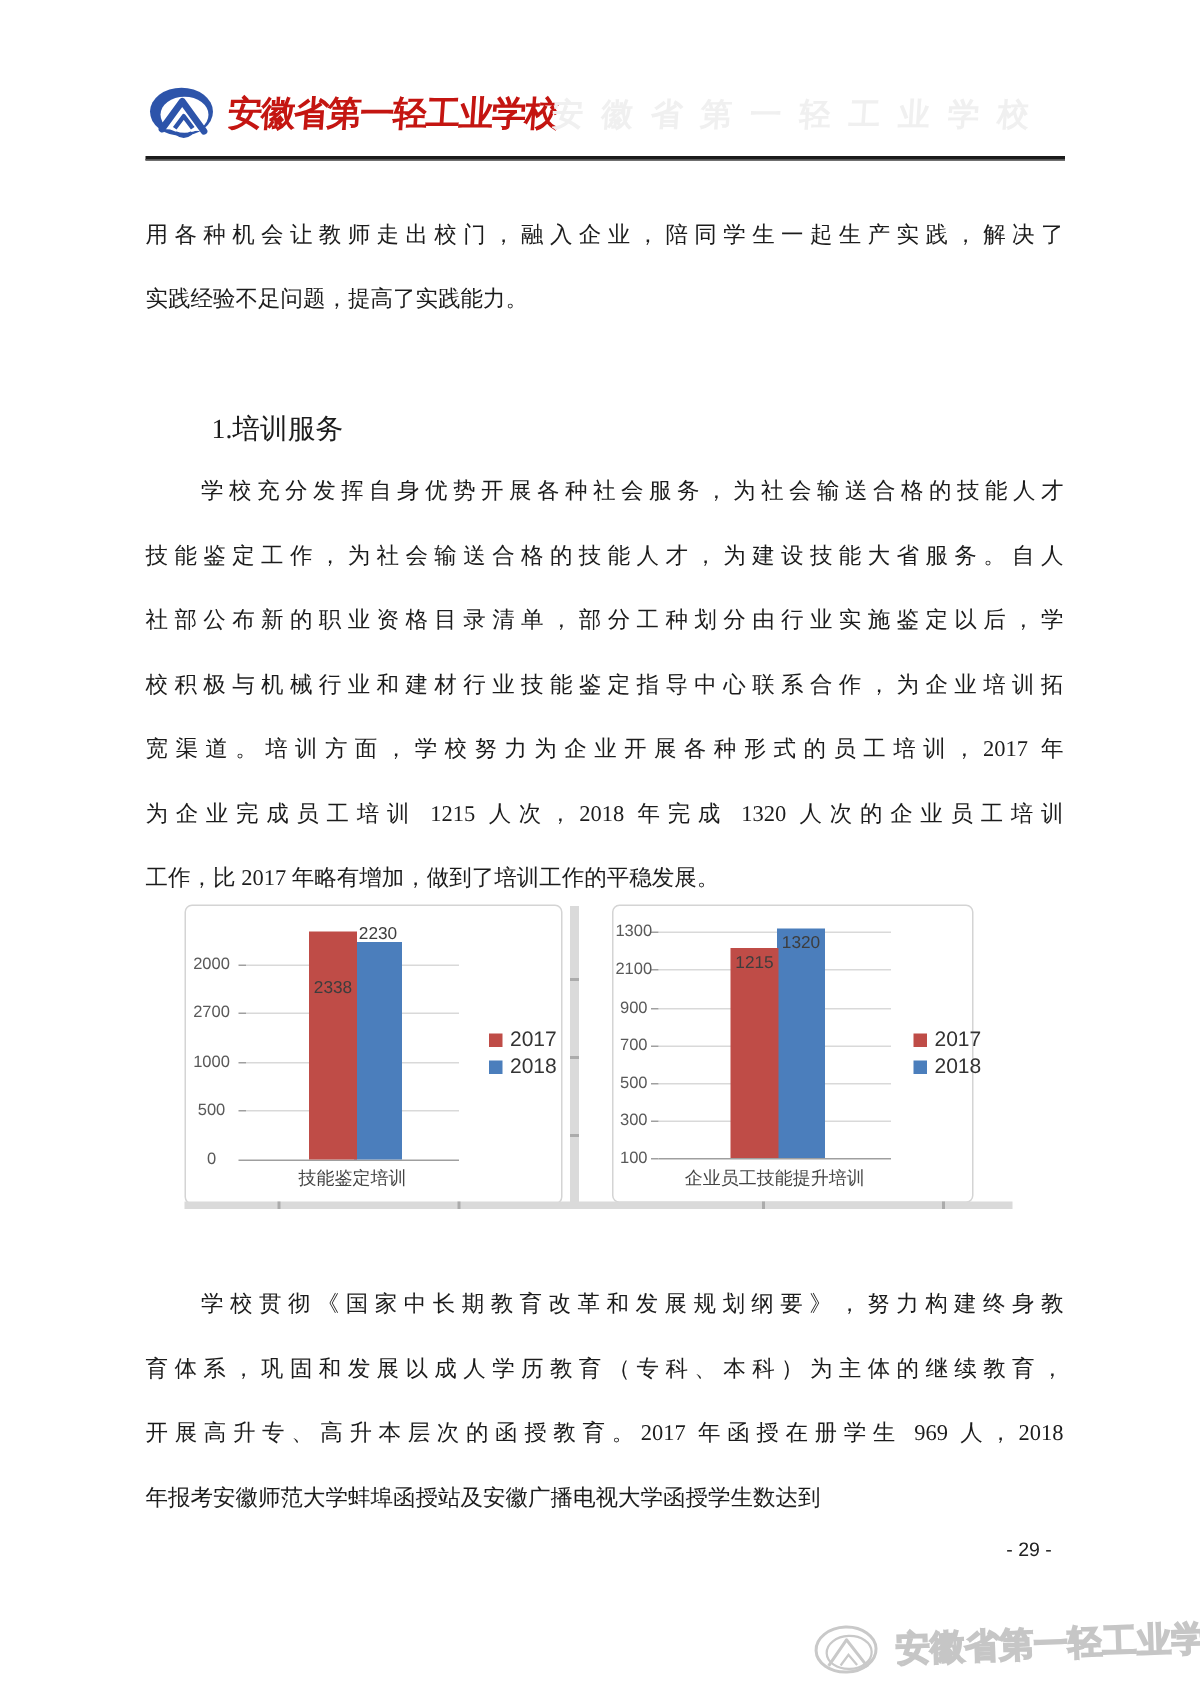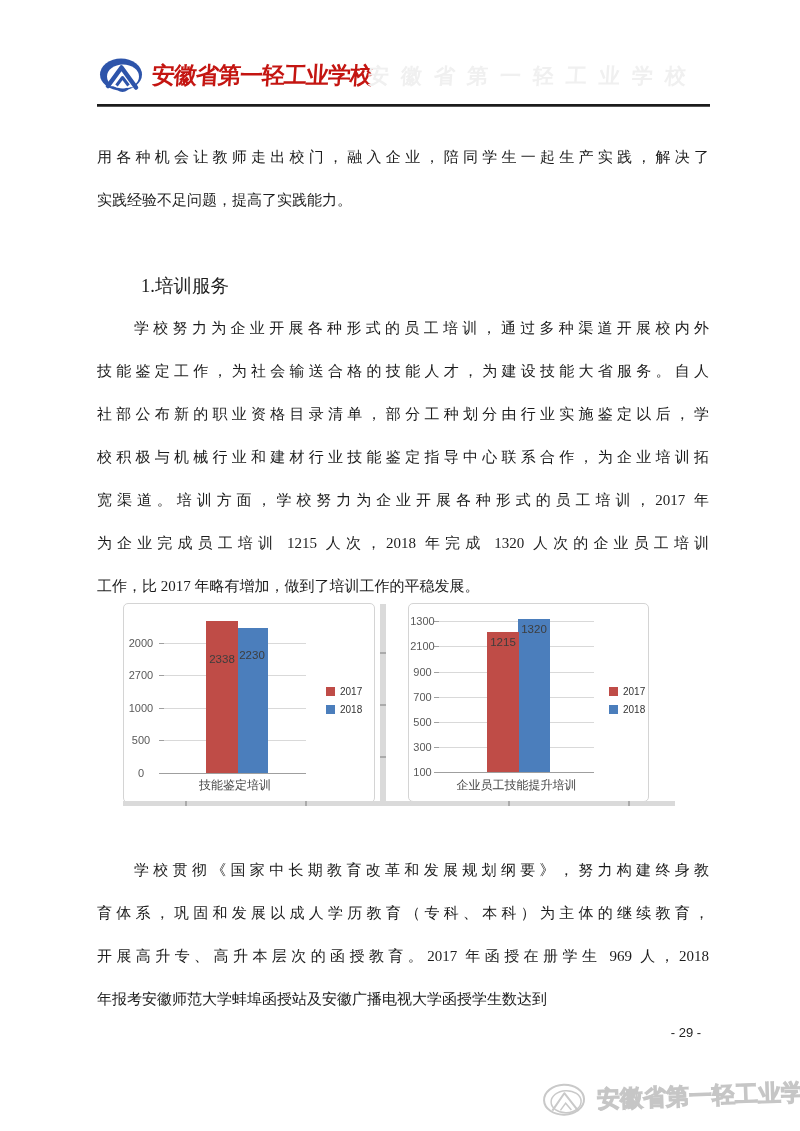--- a/index.html
+++ b/index.html
@@ -57,21 +57,21 @@
   .axis-line{position:absolute;height:1px;background:#9f9f9f;}
   .ytick-label{
     position:absolute;text-align:center;
     font-size:11px;color:#595959;line-height:12px;
   }
   .bar{position:absolute;}
   .bar-label{
     position:absolute;text-align:center;
     font-size:11.5px;color:#3d3d3d;line-height:13px;
   }
-  .legend-row{position:absolute;white-space:nowrap;font-size:10px;color:#333;line-height:12px;}
+  .legend-row{position:absolute;white-space:nowrap;font-size:14px;color:#333;line-height:12px;}
   .legend-swatch{display:inline-block;width:9px;height:9px;margin-right:5px;vertical-align:-1px;}
   .cat-label{
     position:absolute;text-align:center;
     font-size:12px;color:#444;line-height:15px;
   }
   .strip{position:absolute;background:#dadada;}
   .strip-notch{position:absolute;background:#ababab;}
   
   .page-number{
     position:absolute;left:646px;top:1025px;width:80px;
@@ -104,21 +104,21 @@
   <div class="school-name" style="color:#c41511;">安徽省第一轻工业学校</div>
   <div class="school-name-ghost">安徽省第一轻工业学校</div>
   <div class="header-rule"></div>
 
   <div id="para1">
       <div class="tline" style="top: 146px;">用各种机会让教师走出校门，融入企业，陪同学生一起生产实践，解决了</div>
       <div class="tline last" style="top: 189px;">实践经验不足问题，提高了实践能力。</div>
     </div>
   <div class="subsection-heading">1.培训服务</div>
   <div id="para2">
-      <div class="tline indent" style="top: 317px;">学校努力为企业开展各种形式的员工培训，通过多种渠道开展校内外</div>
+      <div class="tline indent" style="top: 317px;">学校充分发挥自身优势开展各种社会服务，为社会输送合格的技能人才</div>
       <div class="tline" style="top: 360px;">技能鉴定工作，为社会输送合格的技能人才，为建设技能大省服务。自人</div>
       <div class="tline" style="top: 403px;">社部公布新的职业资格目录清单，部分工种划分由行业实施鉴定以后，学</div>
       <div class="tline" style="top: 446px;">校积极与机械行业和建材行业技能鉴定指导中心联系合作，为企业培训拓</div>
       <div class="tline" style="top: 489px;">宽渠道。培训方面，学校努力为企业开展各种形式的员工培训，2017 年</div>
       <div class="tline" style="top: 532px;">为企业完成员工培训 1215 人次，2018 年完成 1320 人次的企业员工培训</div>
       <div class="tline last" style="top: 575px;">工作，比 2017 年略有增加，做到了培训工作的平稳发展。</div>
     </div>
 
   <div id="charts">
       <div class="chart-box" style="left: 123px; top: 603px; width: 250px; height: 198px;">
@@ -131,21 +131,21 @@
         <div class="grid-line" style="left: 40px; width: 142px; top: 104px;"></div>
         <div class="grid-tick" style="left: 35px; width: 5px; top: 104px;"></div>
         <div class="ytick-label" style="left: 0px; width: 34px; top: 98px;">1000</div>
         <div class="grid-line" style="left: 40px; width: 142px; top: 71px;"></div>
         <div class="grid-tick" style="left: 35px; width: 5px; top: 71px;"></div>
         <div class="ytick-label" style="left: 0px; width: 34px; top: 65px;">2700</div>
         <div class="grid-line" style="left: 40px; width: 142px; top: 39px;"></div>
         <div class="grid-tick" style="left: 35px; width: 5px; top: 39px;"></div>
         <div class="ytick-label" style="left: 0px; width: 34px; top: 33px;">2000</div>
         <div class="bar" style="left: 112px; top: 23.604px; width: 32px; height: 145.396px; background: rgb(75, 126, 188); z-index: 9;"></div>
-        <div class="bar-label" style="left: 109px; width: 38px; top: 45px; z-index: 10;">2230</div>
+        <div class="bar-label" style="left: 109px; width: 38px; top: 13px; z-index: 10;">2230</div>
         <div class="bar" style="left: 82px; top: 16.5624px; width: 32px; height: 152.438px; background: rgb(191, 76, 71); z-index: 10;"></div>
         <div class="bar-label" style="left: 79px; width: 38px; top: 20.5624px; z-index: 11; margin-top: 28px;">2338</div>
         <div class="legend-row" style="left: 202px; top: 82px;"><span class="legend-swatch" style="background: rgb(191, 76, 71);"></span><span>2017</span></div>
         <div class="legend-row" style="left: 202px; top: 100px;"><span class="legend-swatch" style="background: rgb(75, 126, 188);"></span><span>2018</span></div>
         <div class="cat-label" style="left: 30px; width: 162px; top: 174px;">技能鉴定培训</div>
       </div>
       <div class="chart-box" style="left: 408px; top: 603px; width: 239px; height: 197px;">
         <div class="axis-line" style="left: 30px; width: 155px; top: 168px;"></div>
         <div class="grid-tick" style="left: 25px; width: 5px; top: 168px;"></div>
         <div class="ytick-label" style="left: 0px; width: 27px; top: 162px;">100</div>

